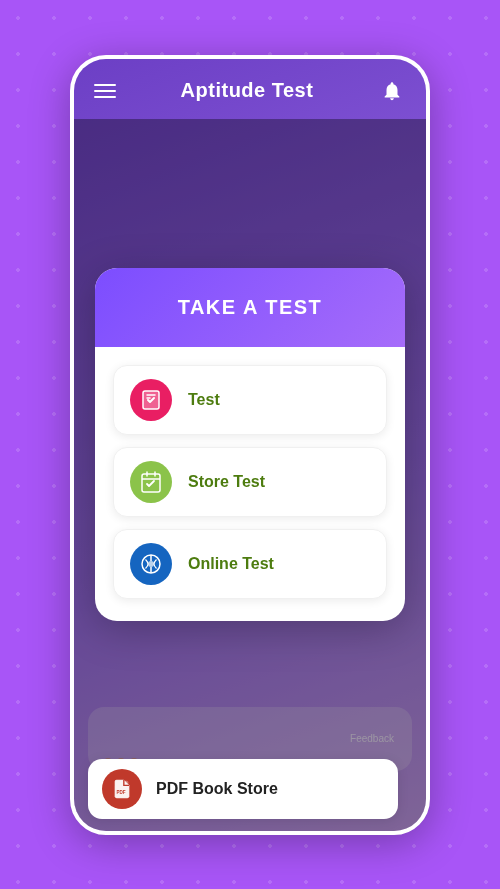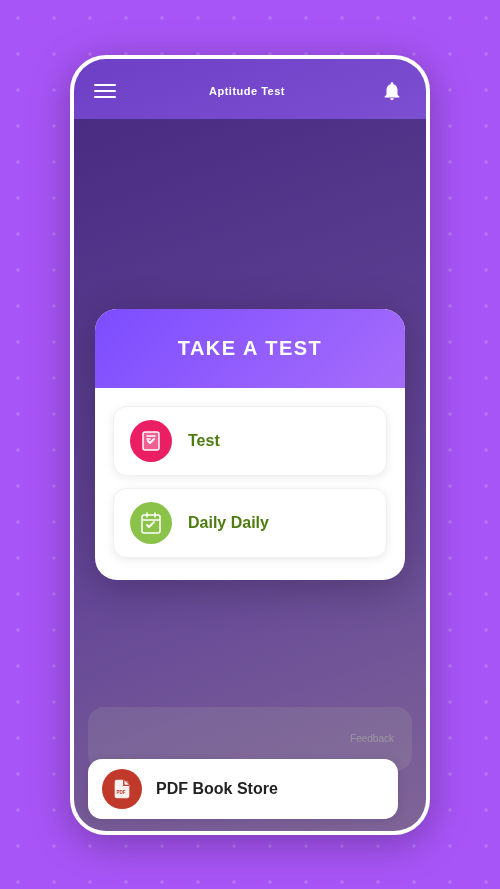--- a/index.html
+++ b/index.html
@@ -54,21 +54,21 @@
     .menu-icon span {
       display: block;
       width: 22px;
       height: 2px;
       background: #fff;
       border-radius: 2px;
     }
 
     .top-bar-title {
       color: #fff;
-      font-size: 11px;
+      font-size: 20px;
       font-weight: 600;
       letter-spacing: 0.5px;
     }
 
     .bell-icon {
       width: 28px;
       height: 28px;
       display: flex;
       align-items: center;
       justify-content: center;
@@ -296,21 +296,34 @@
         <div class="test-option">
           <div class="option-icon-wrap icon-olive">
             <svg width="24" height="24" viewBox="0 0 24 24" fill="none">
               <rect x="3" y="4" width="18" height="18" rx="2" stroke="white" stroke-width="1.5"></rect>
               <line x1="16" y1="2" x2="16" y2="6" stroke="white" stroke-width="1.5" stroke-linecap="round"></line>
               <line x1="8" y1="2" x2="8" y2="6" stroke="white" stroke-width="1.5" stroke-linecap="round"></line>
               <line x1="3" y1="9" x2="21" y2="9" stroke="white" stroke-width="1.5"></line>
               <path d="M8 14l2 2 5-5" stroke="white" stroke-width="1.8" stroke-linecap="round" stroke-linejoin="round"></path>
             </svg>
           </div>
-          <span class="option-label">Daily Daily</span>
+          <span class="option-label">Store Test</span>
         </div>
 
+        <div class="test-option">
+          <div class="option-icon-wrap icon-blue">
+            <svg width="24" height="24" viewBox="0 0 24 24" fill="none">
+              <circle cx="12" cy="12" r="9" stroke="white" stroke-width="1.5"></circle>
+              <circle cx="12" cy="12" r="3" fill="white" opacity="0.7"></circle>
+              <line x1="12" y1="3" x2="12" y2="9" stroke="white" stroke-width="1.5"></line>
+              <line x1="12" y1="15" x2="12" y2="21" stroke="white" stroke-width="1.5"></line>
+              <path d="M6.5 7.5 Q9 10 9 12 Q9 14 6.5 16.5" stroke="white" stroke-width="1.2" fill="none"></path>
+              <path d="M17.5 7.5 Q15 10 15 12 Q15 14 17.5 16.5" stroke="white" stroke-width="1.2" fill="none"></path>
+            </svg>
+          </div>
+          <span class="option-label">Online Test</span>
+        </div>
 
       </div>
     </div>
   </div>
 
 </div>
 
 </body></html>

